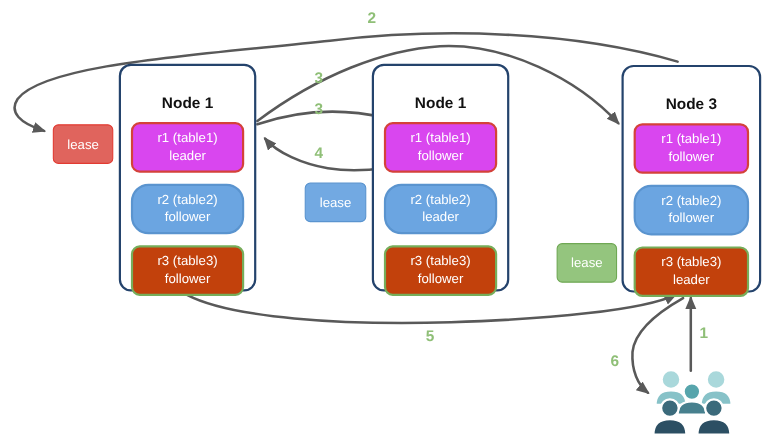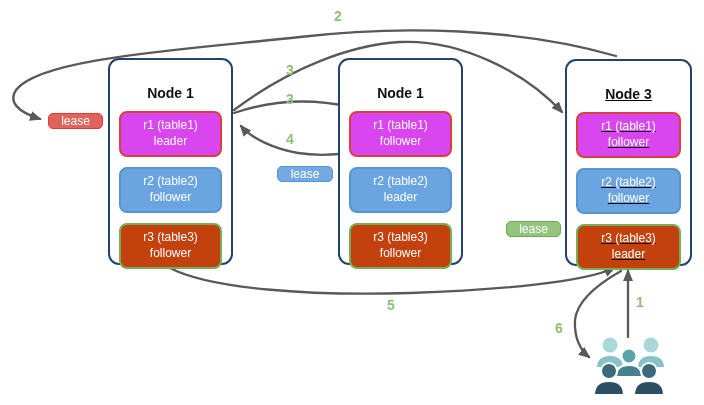--- a/index.html
+++ b/index.html
@@ -14,24 +14,24 @@
   .node-title{
     text-align:center;font-weight:bold;font-size:14px;color:#111;
     padding-top:25px;height:26px;box-sizing:content-box;
   }
   .replica{
     margin:0 9px 10px 9px;height:46px;border-radius:8px;border:2px solid;
     box-sizing:border-box;display:flex;flex-direction:column;align-items:center;
     justify-content:center;color:#fff;font-size:12px;line-height:1.3;text-align:center;
   }
   .replica.red{background:#d946ef;border-color:#d4423a;}
-  .replica.blue{background:#6ba5e1;border-color:#5a94cf;}
+  .replica.blue{background:#6ba5e1;border-color:#5a94cf;border-radius:16px;}
   .replica.green{background:#c2410c;border-color:#76ad5a;}
   .lease{
-    position:absolute;height:16px;border-radius:5px;border:1.5px solid;z-index:3;
+    position:absolute;height:36px;border-radius:5px;border:1.5px solid;z-index:3;
     display:flex;align-items:center;justify-content:center;color:#fff;font-size:12px;
     box-sizing:border-box;
   }
   .lease.red{background:#e0645d;border-color:#e23b32;width:55px;left:48px;top:113px;}
   .lease.blue{background:#72a9e2;border-color:#5a94cf;width:56px;left:277px;top:166px;}
   .lease.green{background:#94c57e;border-color:#6fa854;width:55px;left:506px;top:221px;}
   .step{
     position:absolute;color:#8fbf77;font-weight:bold;font-size:14px;z-index:4;
   }
   #arrows{position:absolute;left:0;top:0;z-index:1;pointer-events:none;}
@@ -84,21 +84,21 @@
     <div class="replica blue">
       <span>r2 (table2)</span>
       <span>leader</span>
     </div>
     <div class="replica green">
       <span>r3 (table3)</span>
       <span>follower</span>
     </div>
   </div>
 
-  <div class="node" style="left:565px;top:59px;width:127px;text-decoration:underline;">
+  <div class="node" style="left:565px;top:59px;width:127px;">
     <div class="node-title">Node 3</div>
     <div class="replica red">
       <span>r1 (table1)</span>
       <span>follower</span>
     </div>
     <div class="replica blue">
       <span>r2 (table2)</span>
       <span>follower</span>
     </div>
     <div class="replica green">

